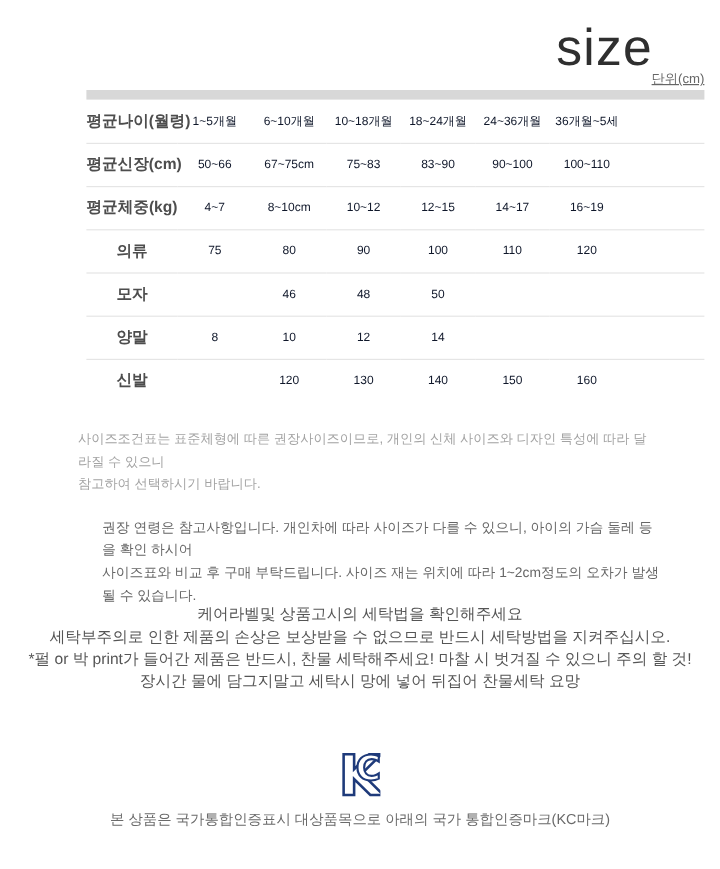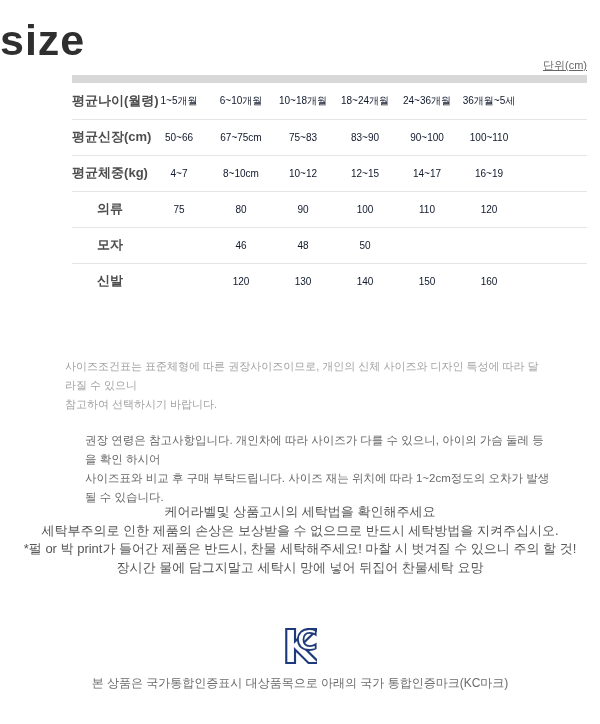--- a/index.html
+++ b/index.html
@@ -2,22 +2,22 @@
 <html><head>
 <meta charset="utf-8">
 <style>
   * { margin:0; padding:0; box-sizing:border-box; }
   body { background:#fff; }
   .page {
     position:relative; width:600px; height:724px; background:#ffffff;
     font-family:"Liberation Sans","DejaVu Sans",sans-serif; overflow:hidden;
   }
   .title {
-    position:absolute; top:16px; left:0; width:544px; text-align:left;
-    font-size:43px; font-weight:700; color:#2f2f2f; letter-spacing:1px;
+    position:absolute; top:16px; left:0; width:544px; text-align:right;
+    font-size:43px; font-weight:400; color:#2f2f2f; letter-spacing:1px;
   }
   .unit {
     position:absolute; top:58px; right:13px; font-size:11px; color:#666;text-decoration:underline;
   }
   .table-wrap { position:absolute; left:72px; top:75px; width:515px; }
   .top-bar { width:515px; height:8px; background:#d8d8d8; }
   table.size-table { width:515px; border-collapse:collapse; table-layout:fixed; }
   table.size-table td {
     height:36px; text-align:center; vertical-align:middle; white-space:nowrap;
     font-size:10px; color:#0f172a; overflow:visible;
@@ -108,20 +108,30 @@
         <td class="rlabel">모자</td>
         <td></td>
         <td>46</td>
         <td>48</td>
         <td>50</td>
         <td></td>
         <td></td>
         <td></td>
       </tr>
       <tr>
+        <td class="rlabel">양말</td>
+        <td>8</td>
+        <td>10</td>
+        <td>12</td>
+        <td>14</td>
+        <td></td>
+        <td></td>
+        <td></td>
+      </tr>
+      <tr>
         <td class="rlabel">신발</td>
         <td></td>
         <td>120</td>
         <td>130</td>
         <td>140</td>
         <td>150</td>
         <td>160</td>
         <td></td>
       </tr>
     </tbody>

